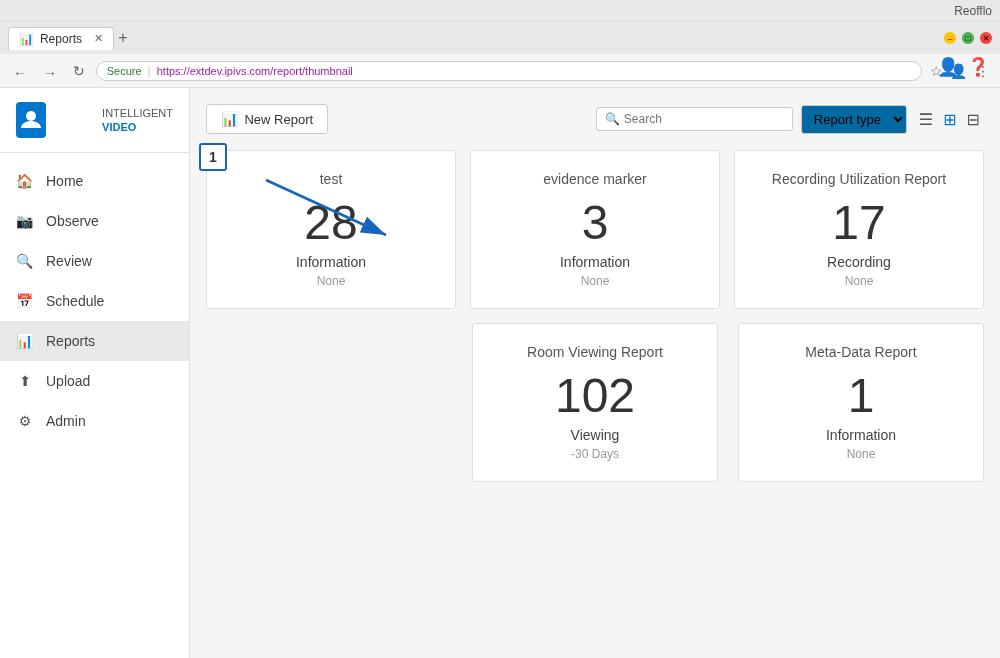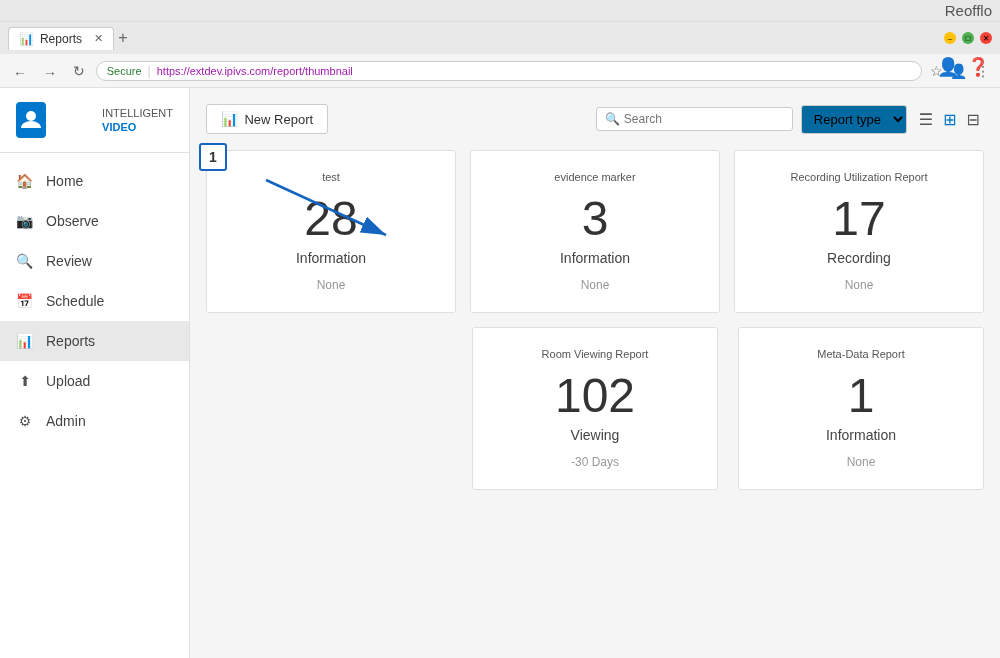--- a/index.html
+++ b/index.html
@@ -43,33 +43,33 @@
     .search-box { display: flex; align-items: center; margin-left: auto; background: #fff; border: 1px solid #ccc; border-radius: 3px; padding: 4px 8px; gap: 4px; }
     .search-box input { border: none; outline: none; font-size: 12px; width: 160px; }
     .report-type-select { padding: 5px 8px; border: 1px solid #ccc; border-radius: 3px; font-size: 13px; background: #0369a1; cursor: pointer; }
     .view-btns { display: flex; gap: 2px; }
     .view-btn { background: none; border: none; cursor: pointer; color: #555; font-size: 16px; padding: 2px 4px; }
     .view-btn.active { color: #0077cc; }
 
     
     .cards-grid { display: grid; grid-template-columns: repeat(3, 1fr); gap: 14px; }
     .report-card { background: #fff; border: 1px solid #e0e0e0; border-radius: 3px; padding: 20px 16px; text-align: center; cursor: pointer; position: relative; }
-    .card-title { font-size: 11px; color: #555; margin-bottom: 8px; }
+    .card-title { font-size: 14px; color: #555; margin-bottom: 8px; }
     .card-number { font-size: 48px; color: #333; font-weight: 300; margin: 4px 0; }
     .card-type { font-size: 14px; color: #444; margin: 4px 0; }
-    .card-sub { font-size: 12px; color: #999; margin-top: 12px; }
+    .card-sub { font-size: 12px; color: #999; margin-top: 4px; }
 
     
     .cards-row2 { display: grid; grid-template-columns: repeat(3, 1fr); gap: 20px; margin-top: 14px; }
     .cards-row2 .report-card { }
 
     
     .badge-1 { position: absolute; top: -8px; left: -8px; width: 28px; height: 28px; background: #fff; border: 2px solid #1565c0; border-radius: 3px; display: flex; align-items: center; justify-content: center; font-size: 14px; font-weight: bold; color: #333; z-index: 10; }
 
-    .top-bar { display: flex; align-items: center; justify-content: flex-end; padding: 2px 8px; background: #e8e8e8; border-bottom: 1px solid #ddd; height: 22px; font-size: 15px; color: #555; }
+    .top-bar { display: flex; align-items: center; justify-content: flex-end; padding: 2px 8px; background: #e8e8e8; border-bottom: 1px solid #ddd; height: 22px; font-size: 12px; color: #555; }
   </style>
 </head>
 <body>
 
 <div class="top-bar">
   <span>Reofflo</span>
 </div>
 
 <div class="browser-title-bar">
   <div class="browser-tab">

